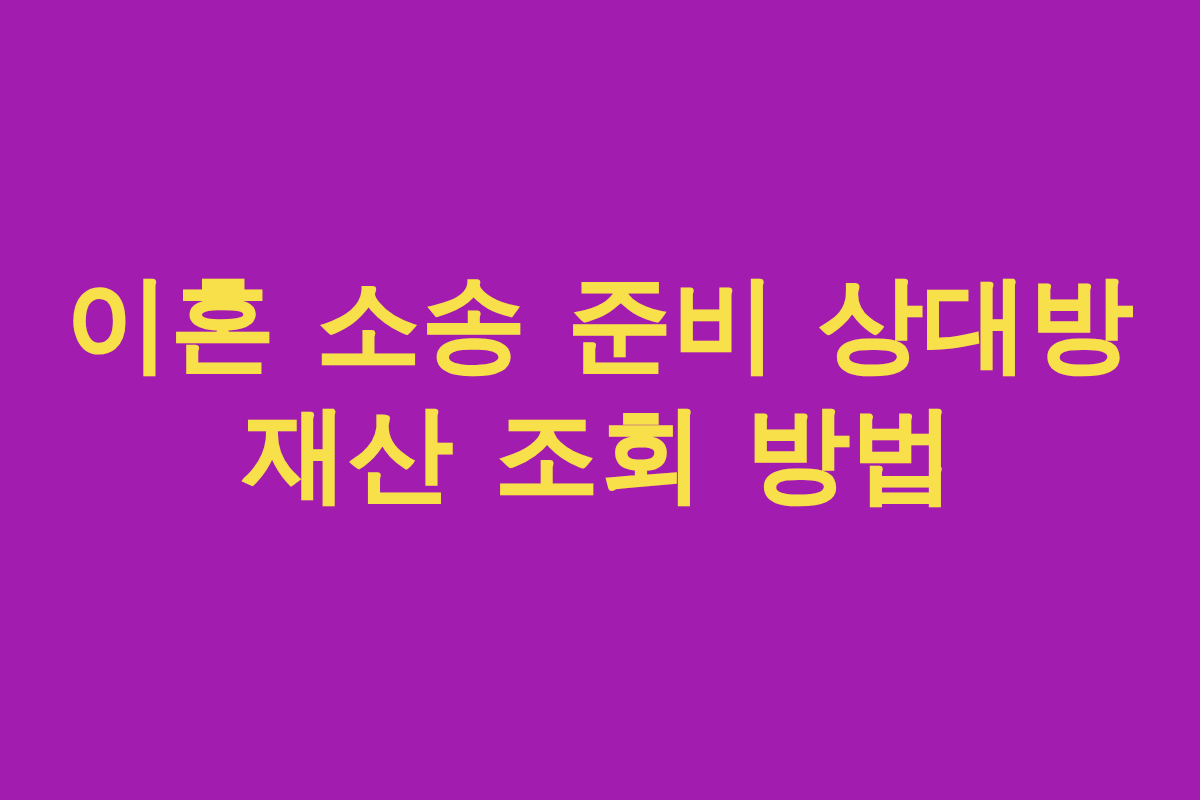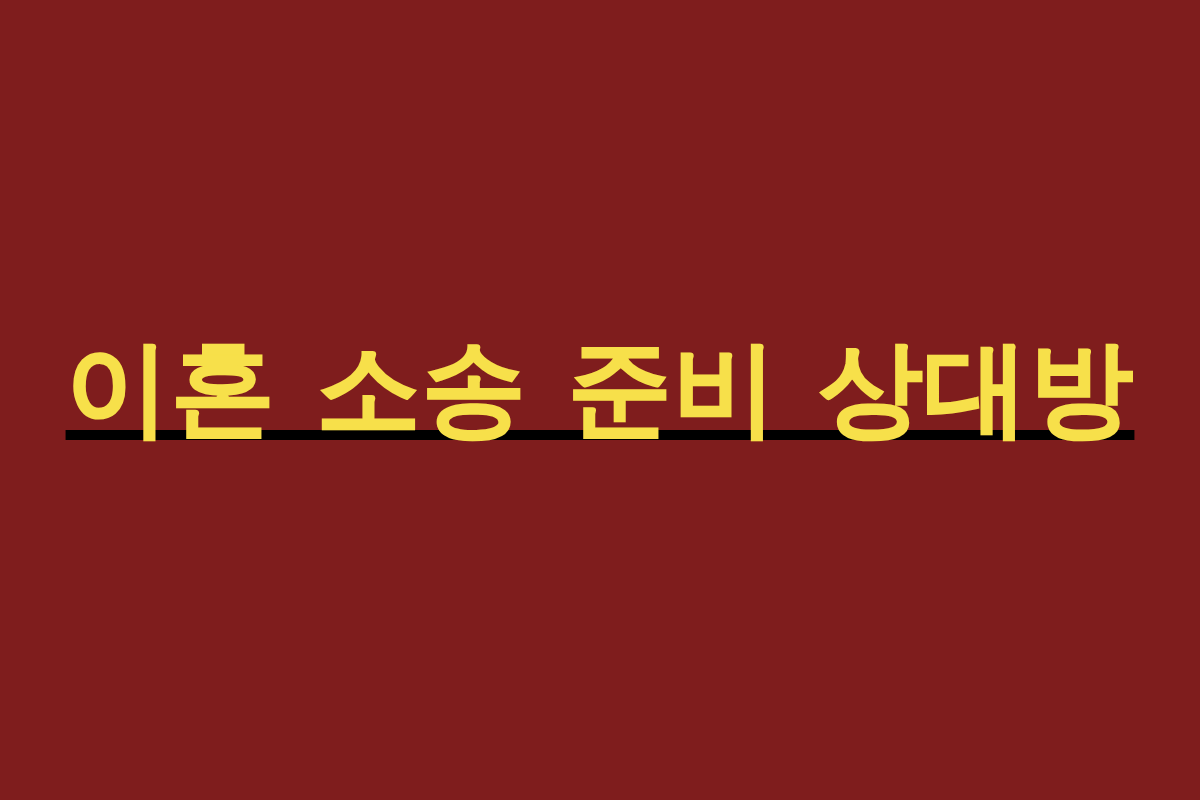--- a/index.html
+++ b/index.html
@@ -51,21 +51,22 @@
   }
 
   .title-line.line-2 {
     
     letter-spacing: 0.012em;
   }
 </style>
 </head>
 <body>
 
-<div id="banner" style="background-color: #7f1d1d; text-decoration: underline;">
+<div id="banner" style="background-color: #a21caf;">
 
   <div id="title-block" style="text-align: center;">
 
     <span class="title-line line-1" style="color: rgb(247, 224, 74); -webkit-text-stroke-color: rgb(247, 224, 74);">이혼 소송 준비 상대방</span>
 
+    <span class="title-line line-2" style="color: rgb(247, 224, 74); -webkit-text-stroke-color: rgb(247, 224, 74);">재산 조회 방법</span>
 
   </div>
 </div>
 
 </body></html>

